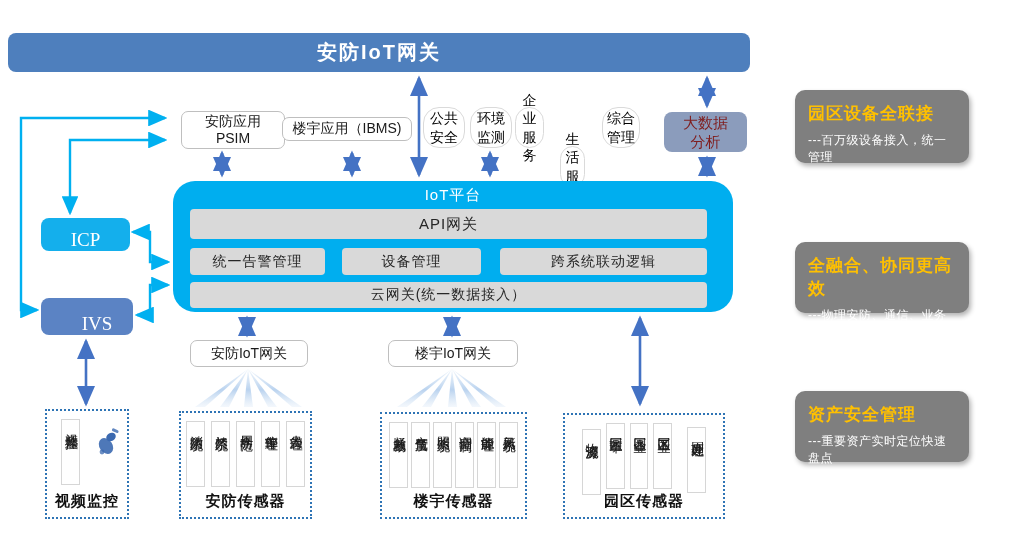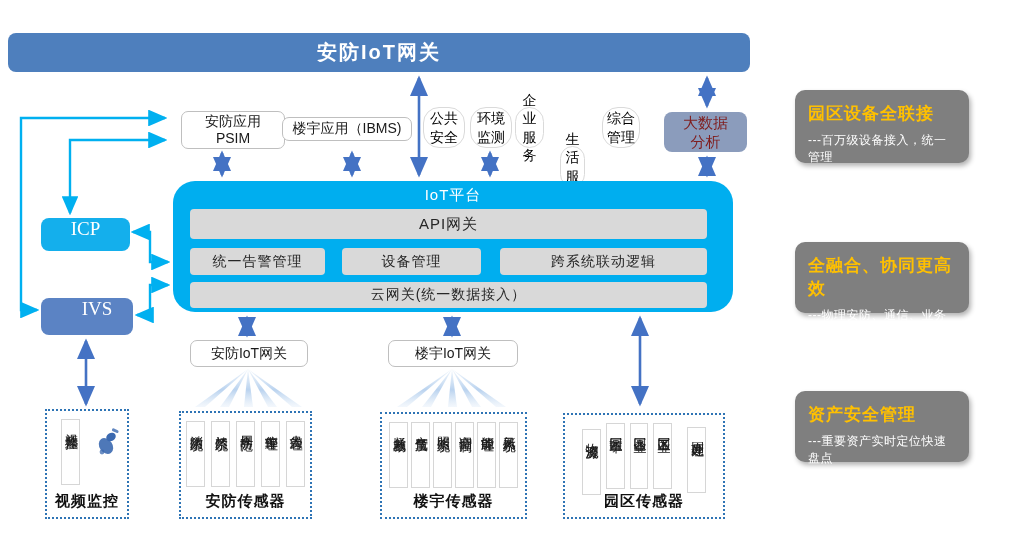--- a/index.html
+++ b/index.html
@@ -57,21 +57,21 @@
     display:flex;align-items:center;justify-content:center;font-size:14px;letter-spacing:1px;
   }
   .bar-api{left:17px;top:28px;width:517px;height:30px;font-size:15px;}
   .bar-m1{left:17px;top:67px;width:135px;height:27px;}
   .bar-m2{left:169px;top:67px;width:139px;height:27px;text-align:center;}
   .bar-m3{left:327px;top:67px;width:207px;height:27px;}
   .bar-cloud{left:17px;top:101px;width:517px;height:26px;}
 
   
   .node{
-    border-radius:8px;color:#fff;display:flex;align-items:flex-start;justify-content:center;
+    border-radius:8px;color:#fff;display:flex;align-items:flex-end;justify-content:center;
     font-family:"Liberation Serif","DejaVu Serif",serif;font-size:19px;
   }
   .icp{left:41px;top:218px;width:89px;height:33px;background:#14AFEC;}
   .ivs{left:41px;top:298px;width:92px;height:37px;background:#5B83C4;padding-left:20px;}
 
   
   .gateway{
     background:#fff;border:1px solid #BFBFBF;border-radius:7px;color:#1a1a1a;
     display:flex;align-items:center;justify-content:center;font-size:14px;
   }

